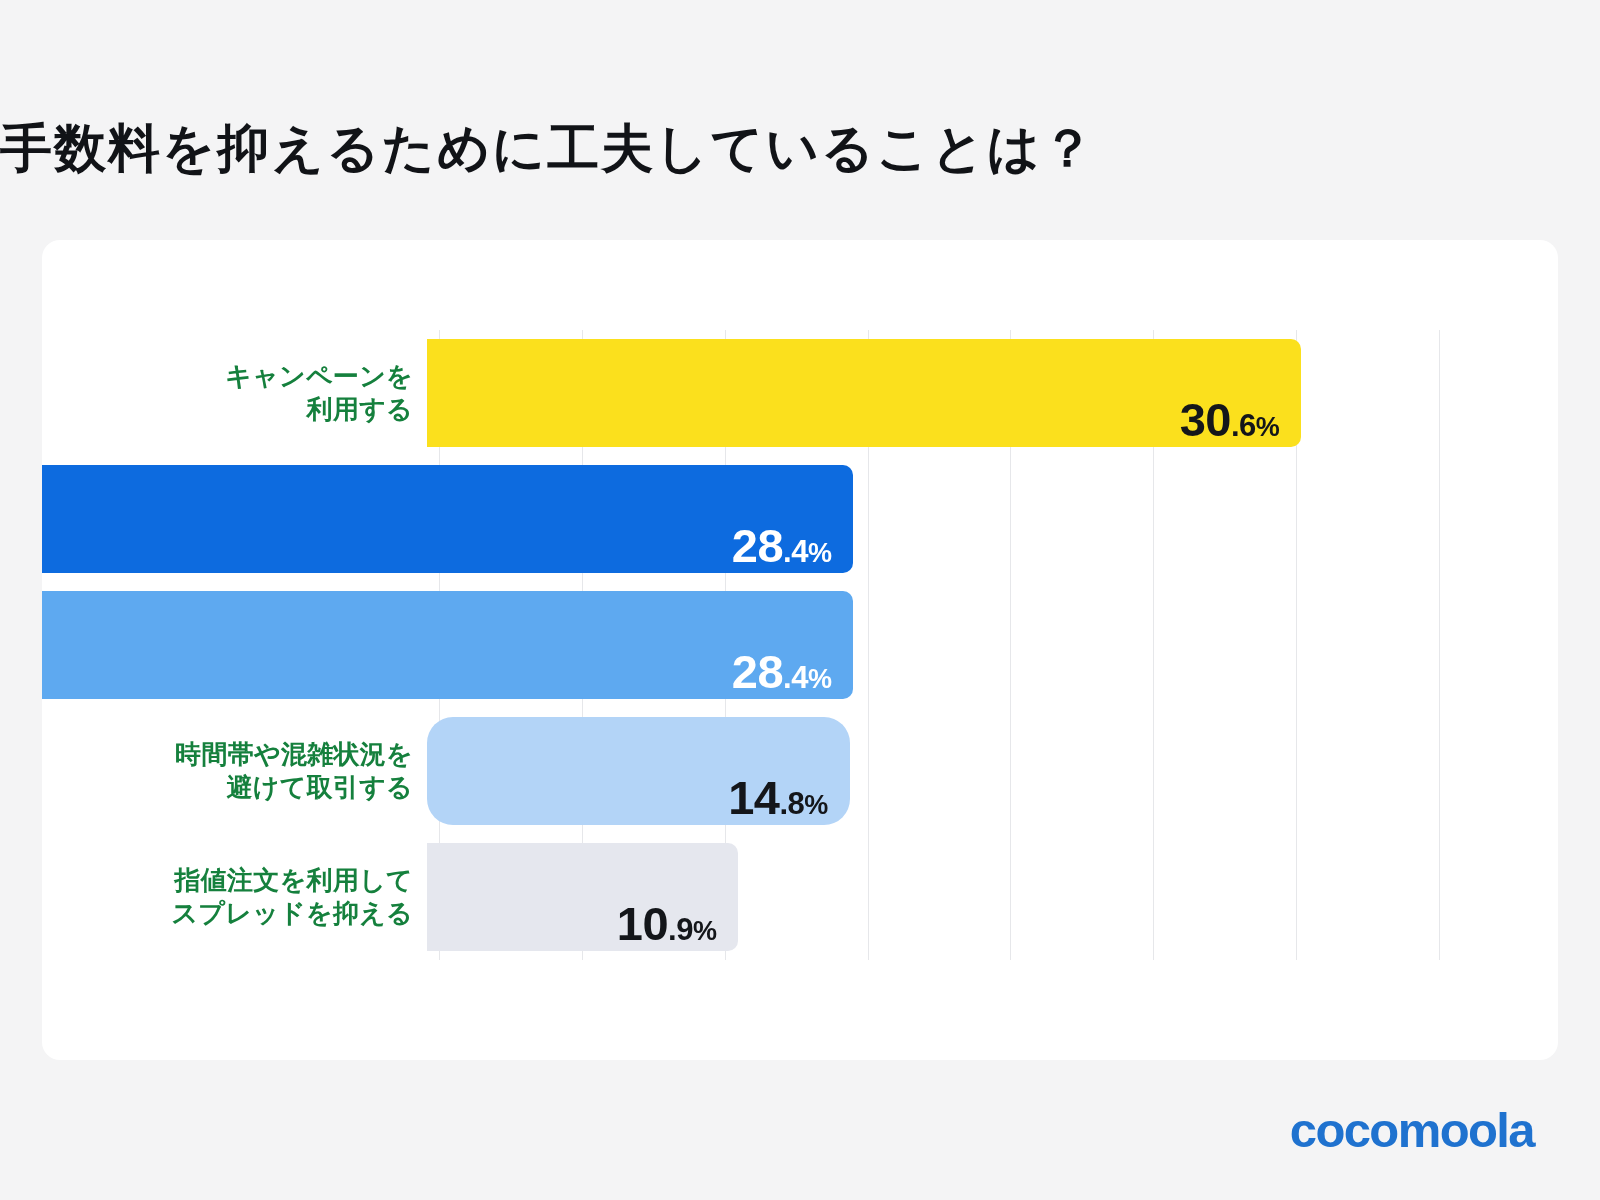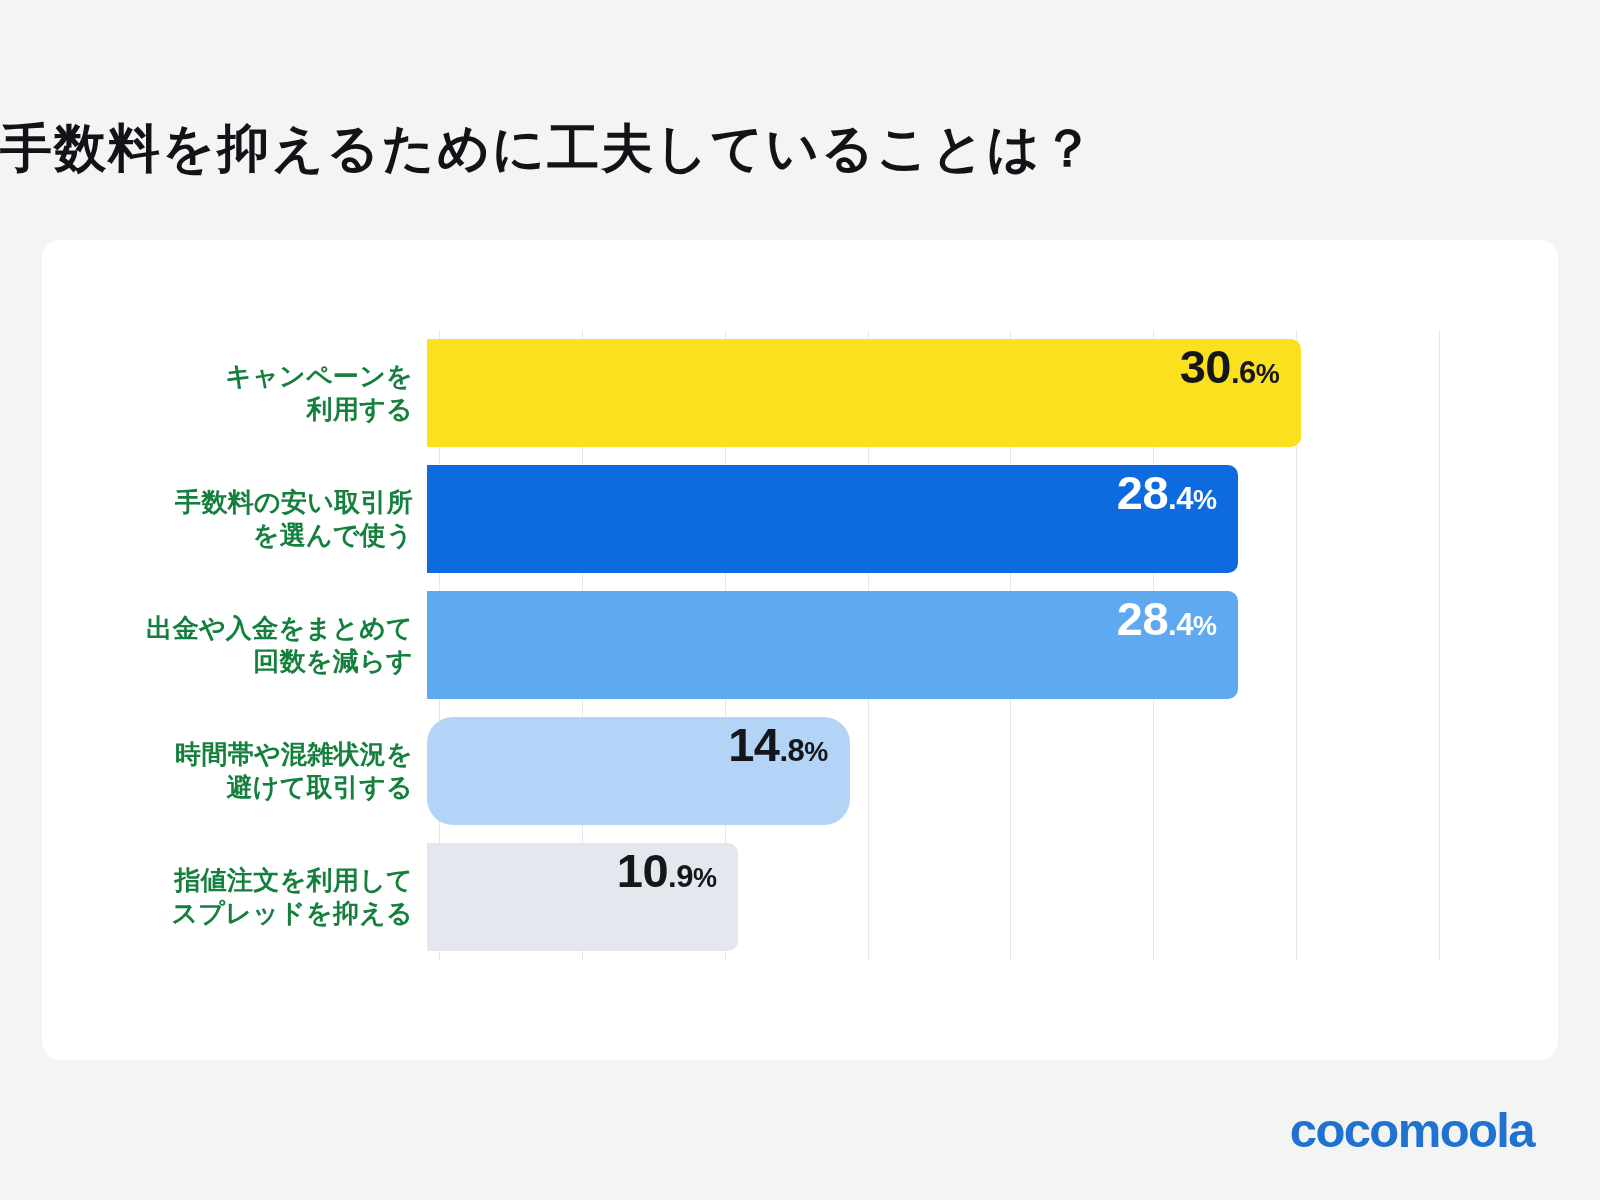--- a/index.html
+++ b/index.html
@@ -79,21 +79,21 @@
     position:relative;
     flex:1;
     height:126px;
   }
   .bar {
     position:absolute;
     left:0; top:9px;
     height:108px;
     border-radius:0 10px 10px 0;
     display:flex;
-    align-items:flex-start;
+    align-items:flex-end;
     justify-content:flex-end;
     padding-right:22px;
   }
   .val {
     display:flex;
     align-items:baseline;
     font-weight:700;
     letter-spacing:-0.5px;
   }
   .val .int { font-size:47px; }
@@ -136,35 +136,31 @@
               <div class="bar" style="width: 874.286px; background: rgb(251, 224, 29);">
                 <div class="val" style="color: rgb(20, 22, 26);">
                   <span class="int">30</span>
                   <span class="dec">.6</span>
                   <span class="pct">%</span>
                 </div>
               </div>
             </div>
           </div>
           <div class="row">
-            <div class="cat">手数料の安い取引所
-を選んで使う</div>
             <div class="bartrack">
               <div class="bar" style="width: 811.429px; background: rgb(13, 107, 223);">
                 <div class="val" style="color: rgb(255, 255, 255);">
                   <span class="int">28</span>
                   <span class="dec">.4</span>
                   <span class="pct">%</span>
                 </div>
               </div>
             </div>
           </div>
           <div class="row">
-            <div class="cat">出金や入金をまとめて
-回数を減らす</div>
             <div class="bartrack">
               <div class="bar" style="width: 811.429px; background: rgb(94, 169, 240);">
                 <div class="val" style="color: rgb(255, 255, 255);">
                   <span class="int">28</span>
                   <span class="dec">.4</span>
                   <span class="pct">%</span>
                 </div>
               </div>
             </div>
           </div>

